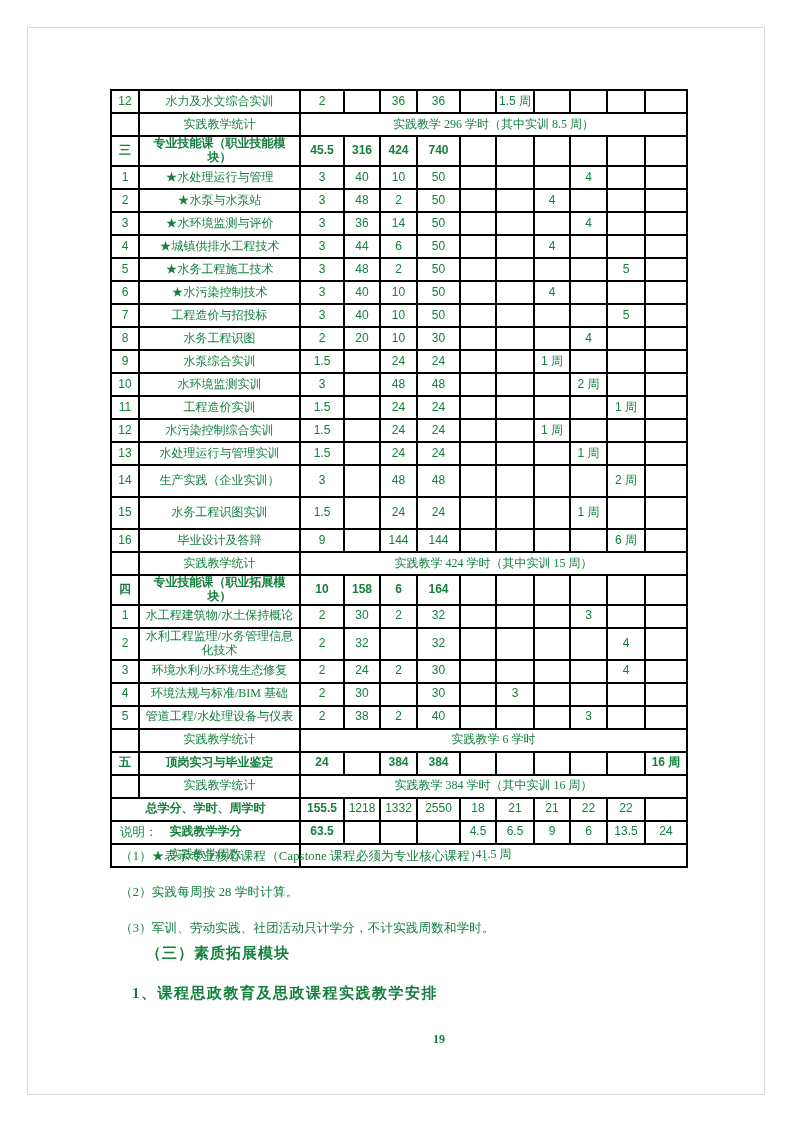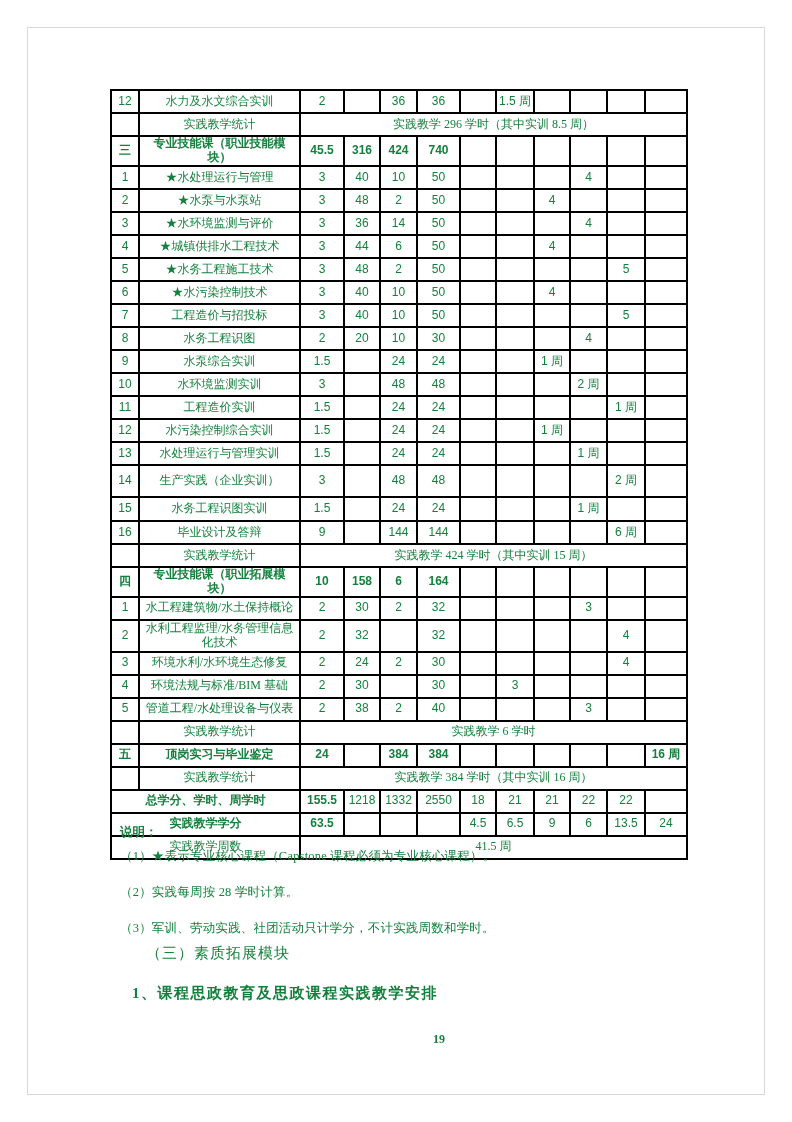--- a/index.html
+++ b/index.html
@@ -24,25 +24,25 @@
   }
   td.c-num  { font-family:"Liberation Sans","DejaVu Sans",sans-serif; }
   td.c-n    { font-family:"Liberation Sans","DejaVu Sans",sans-serif; }
   td.c-name { text-align:left; }
   td.c-merge{ text-align:center; }
   tr.row-section td { font-weight:bold; }
   tr.row-totals td.c-label { font-weight:bold; }
   tr.row-totals td.b { font-weight:bold; }
   tr.row-span td { font-weight:normal; }
   .notes { position:absolute; left:120px; top:824px; width:566px; font-size:12.5px; }
-  .notes .notes-title { font-weight:bold; margin-bottom:7px; }
+  .notes .notes-title { font-weight:normal; margin-bottom:7px; }
   .notes .note-item { margin-bottom:19px; letter-spacing:0.2px; }
   .h-section {
     position:absolute; left:146px; top:944px;
-    font-size:15px; font-weight:normal; letter-spacing:1px;
+    font-size:15px; font-weight:bold; letter-spacing:1px;
   }
   .h-sub {
     position:absolute; left:132px; top:984px;
     font-size:15px; font-weight:bold; letter-spacing:1.5px;
   }
   .page-num {
     position:absolute; left:0; top:1032px; width:100%;
     text-align:center; font-size:12px; font-weight:bold;
     font-family:"Liberation Serif","DejaVu Serif",serif;
     padding-left:43px;
@@ -292,21 +292,21 @@
           <td class="c-n"></td>
           <td class="c-n">48</td>
           <td class="c-n">48</td>
           <td class="c-n"></td>
           <td class="c-n"></td>
           <td class="c-n"></td>
           <td class="c-n"></td>
           <td class="c-n">2 周</td>
           <td class="c-n"></td>
         </tr>
-        <tr class="row-course" style="height: 24px;">
+        <tr class="row-course" style="height: 32px;">
           <td class="c-num">15</td>
           <td class="c-name">水务工程识图实训</td>
           <td class="c-n">1.5</td>
           <td class="c-n"></td>
           <td class="c-n">24</td>
           <td class="c-n">24</td>
           <td class="c-n"></td>
           <td class="c-n"></td>
           <td class="c-n"></td>
           <td class="c-n">1 周</td>

